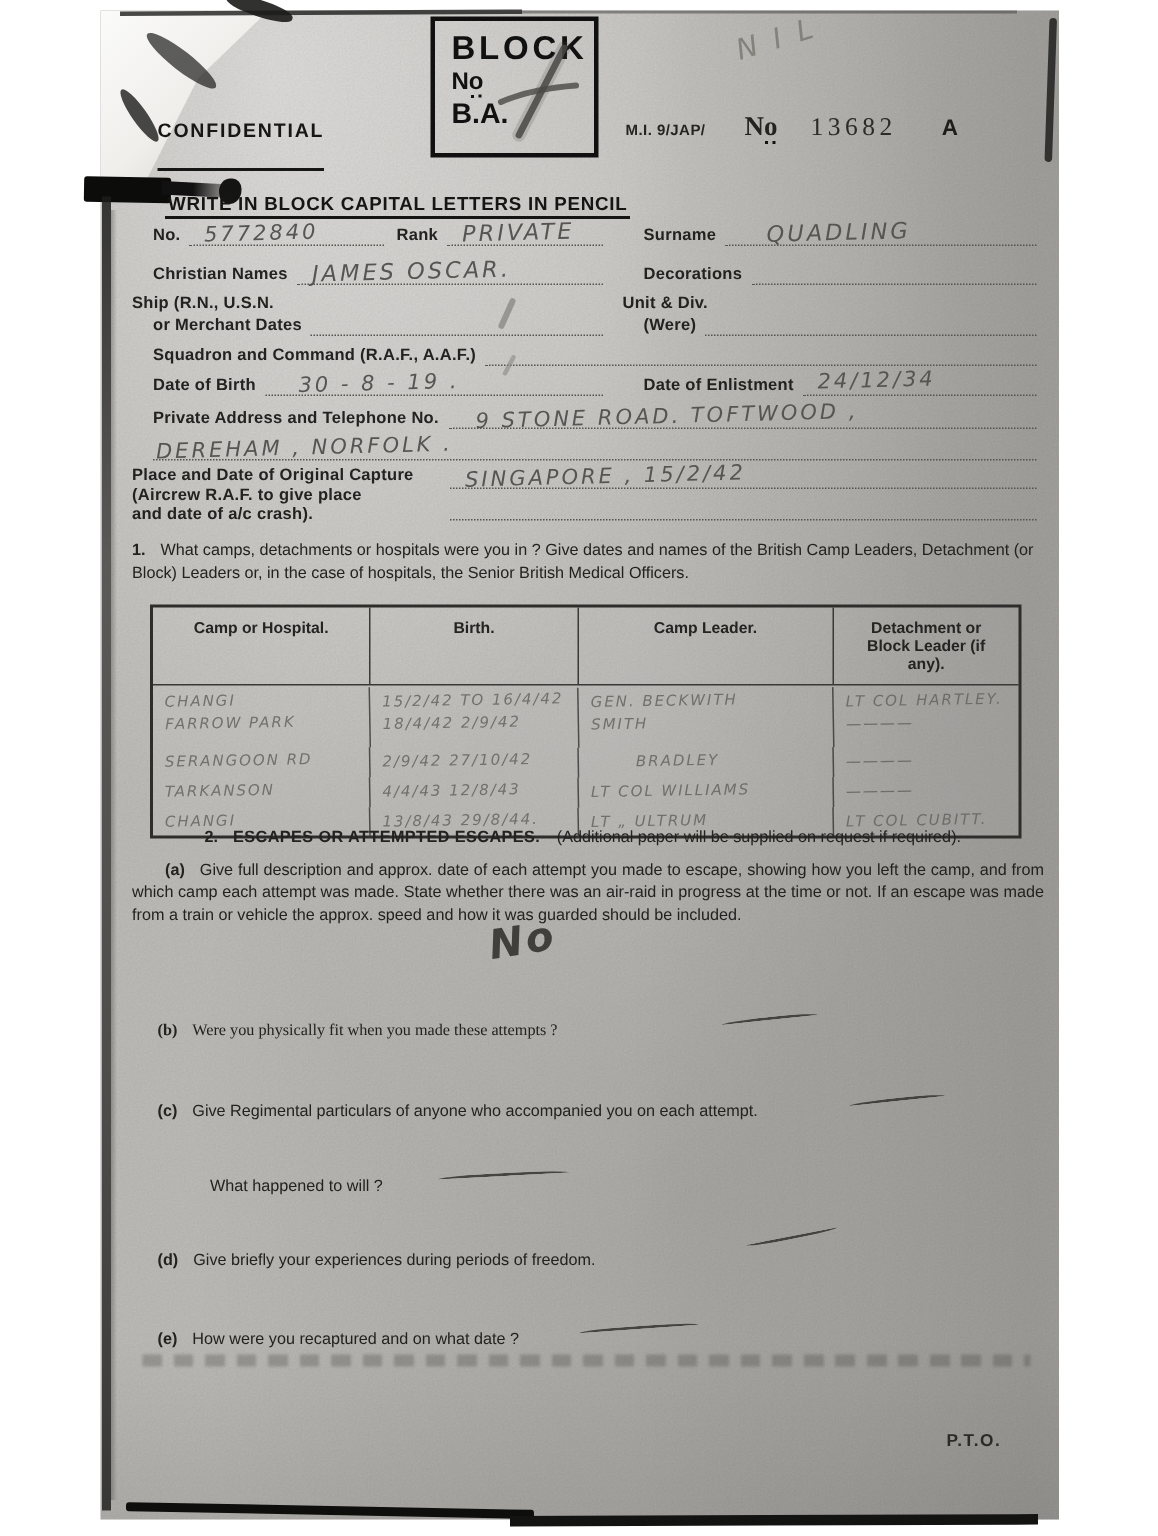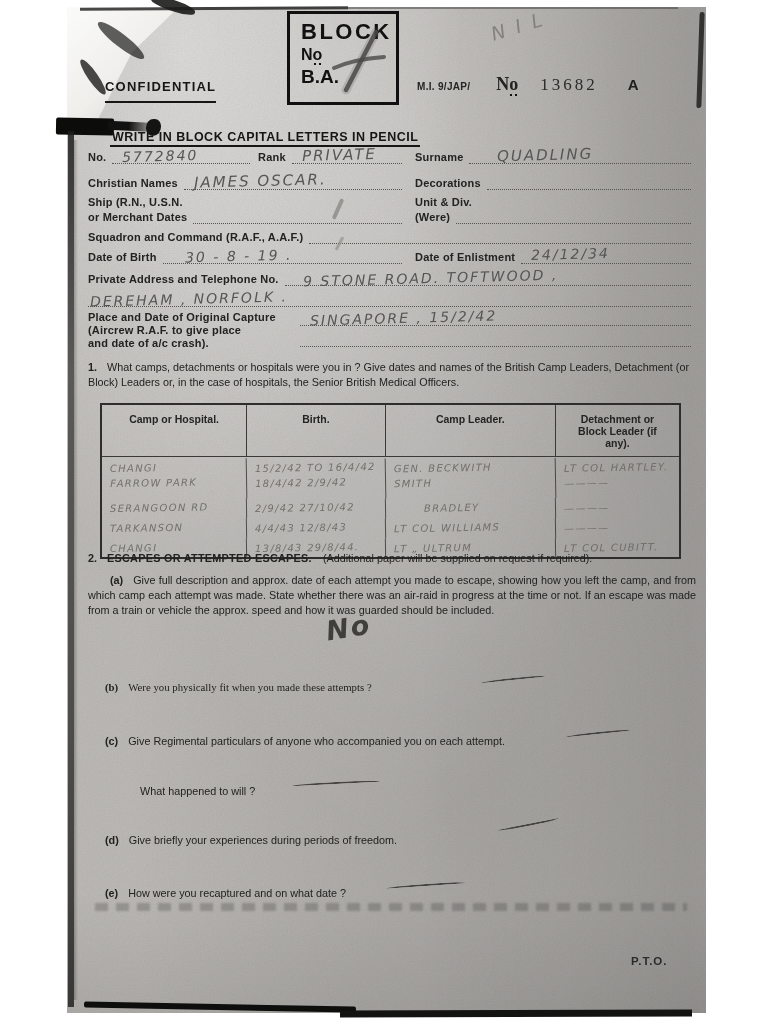--- a/index.html
+++ b/index.html
@@ -37,28 +37,28 @@
     background:linear-gradient(90deg,rgba(40,40,38,.6),rgba(40,40,38,0)); }
   .edge-top { left:80px; top:7px; width:268px; height:3px; background:rgba(28,28,27,.8); transform:rotate(-.3deg); }
   .edge-top2 { left:348px; top:7px; width:330px; height:2px; background:rgba(60,60,58,.5); }
   .edge-right { left:698px; top:12px; width:5px; height:96px; background:rgba(24,24,23,.8); border-radius:3px; transform:rotate(2deg); }
   .edge-bottom1 { left:84px; top:1004px; width:272px; height:6px; background:#0e0e0d; border-radius:2px; transform:rotate(1.1deg); }
   .edge-bottom2 { left:340px; top:1010px; width:352px; height:7px; background:#131312; transform:rotate(-.2deg); }
 
   
   .abs { position:absolute; }
   .lbl { font-size:11px; font-weight:600; color:#222220; letter-spacing:.2px; white-space:nowrap; }
-  .fieldline { display:flex; align-items:flex-end; }
+  .fieldline { display:flex; align-items:flex-end;margin-left:14px; }
   .fieldline .lbl { padding-right:6px; padding-bottom:1px; }
   .dot { flex:1; border-bottom:1.6px dotted #55534f; min-height:15px; position:relative; }
   .hw { position:absolute; bottom:-1px; left:10px; white-space:nowrap;
     font-family:"DejaVu Sans", sans-serif; font-style:italic; font-size:14px;
     color:#565553; letter-spacing:2px; transform:rotate(-1.5deg); }
   .confidential { left:105px; top:79px; font-size:13px; font-weight:700; letter-spacing:1.2px;
-    color:#161615; border-bottom:2.5px solid #161615; padding-bottom:7px; }
+    color:#161615; border-bottom:2.5px solid #161615; padding-bottom:18px; }
   .instruction { left:110px; top:127px; width:560px; text-align:left; }
   .instruction span { font-size:12.5px; font-weight:700; letter-spacing:.5px; color:#151514;
     border-bottom:2px solid #151514; padding:0 2px 1px; }
 
   
   .stamp { left:287px; top:11px; width:112px; height:94px; border:3px solid #101010; padding:5px 0 0 11px; }
   .stamp .l1 { font-size:22px; font-weight:700; letter-spacing:2.5px; color:#111; }
   .stamp .l2 { font-size:16px; font-weight:700; color:#111; margin-top:1px; }
   .stamp .l3 { font-size:19px; font-weight:700; color:#111; margin-top:2px; }
   .no-abbr { position:relative; }
@@ -304,21 +304,21 @@
       <div class="tcell cb pencil">————</div>
     </div>
     <div class="trow" style="min-height:19px">
       <div class="tcell pencil">CHANGI</div>
       <div class="tcell cb pencil">13/8/43   29/8/44.</div>
       <div class="tcell cb pencil">LT  „  ULTRUM</div>
       <div class="tcell cb pencil">LT COL  CUBITT.</div>
     </div>
   </div>
 
-  <div class="abs para" style="left:88px; top:551px; width:601px; text-align:left">
+  <div class="abs para" style="left:88px; top:551px; width:601px; text-align:center">
     <span class="qnum">2.</span><span style="font-weight:600; letter-spacing:.3px">ESCAPES OR ATTEMPTED ESCAPES.</span>
     <span style="padding-left:8px">(Additional paper will be supplied on request if required).</span>
   </div>
 
   <div class="abs para" style="left:88px; top:573px; width:608px;">
     <span class="qnum" style="padding-left:22px">(a)</span><span>Give full description and approx. date of each attempt you made to escape, showing how you left the camp, and from which camp each attempt was made.   State whether there was an air-raid in progress at the time or not.   If an escape was made from a train or vehicle the approx. speed and how it was guarded should be included.</span>
   </div>
 
   <div class="abs answer-no">No</div>
 

